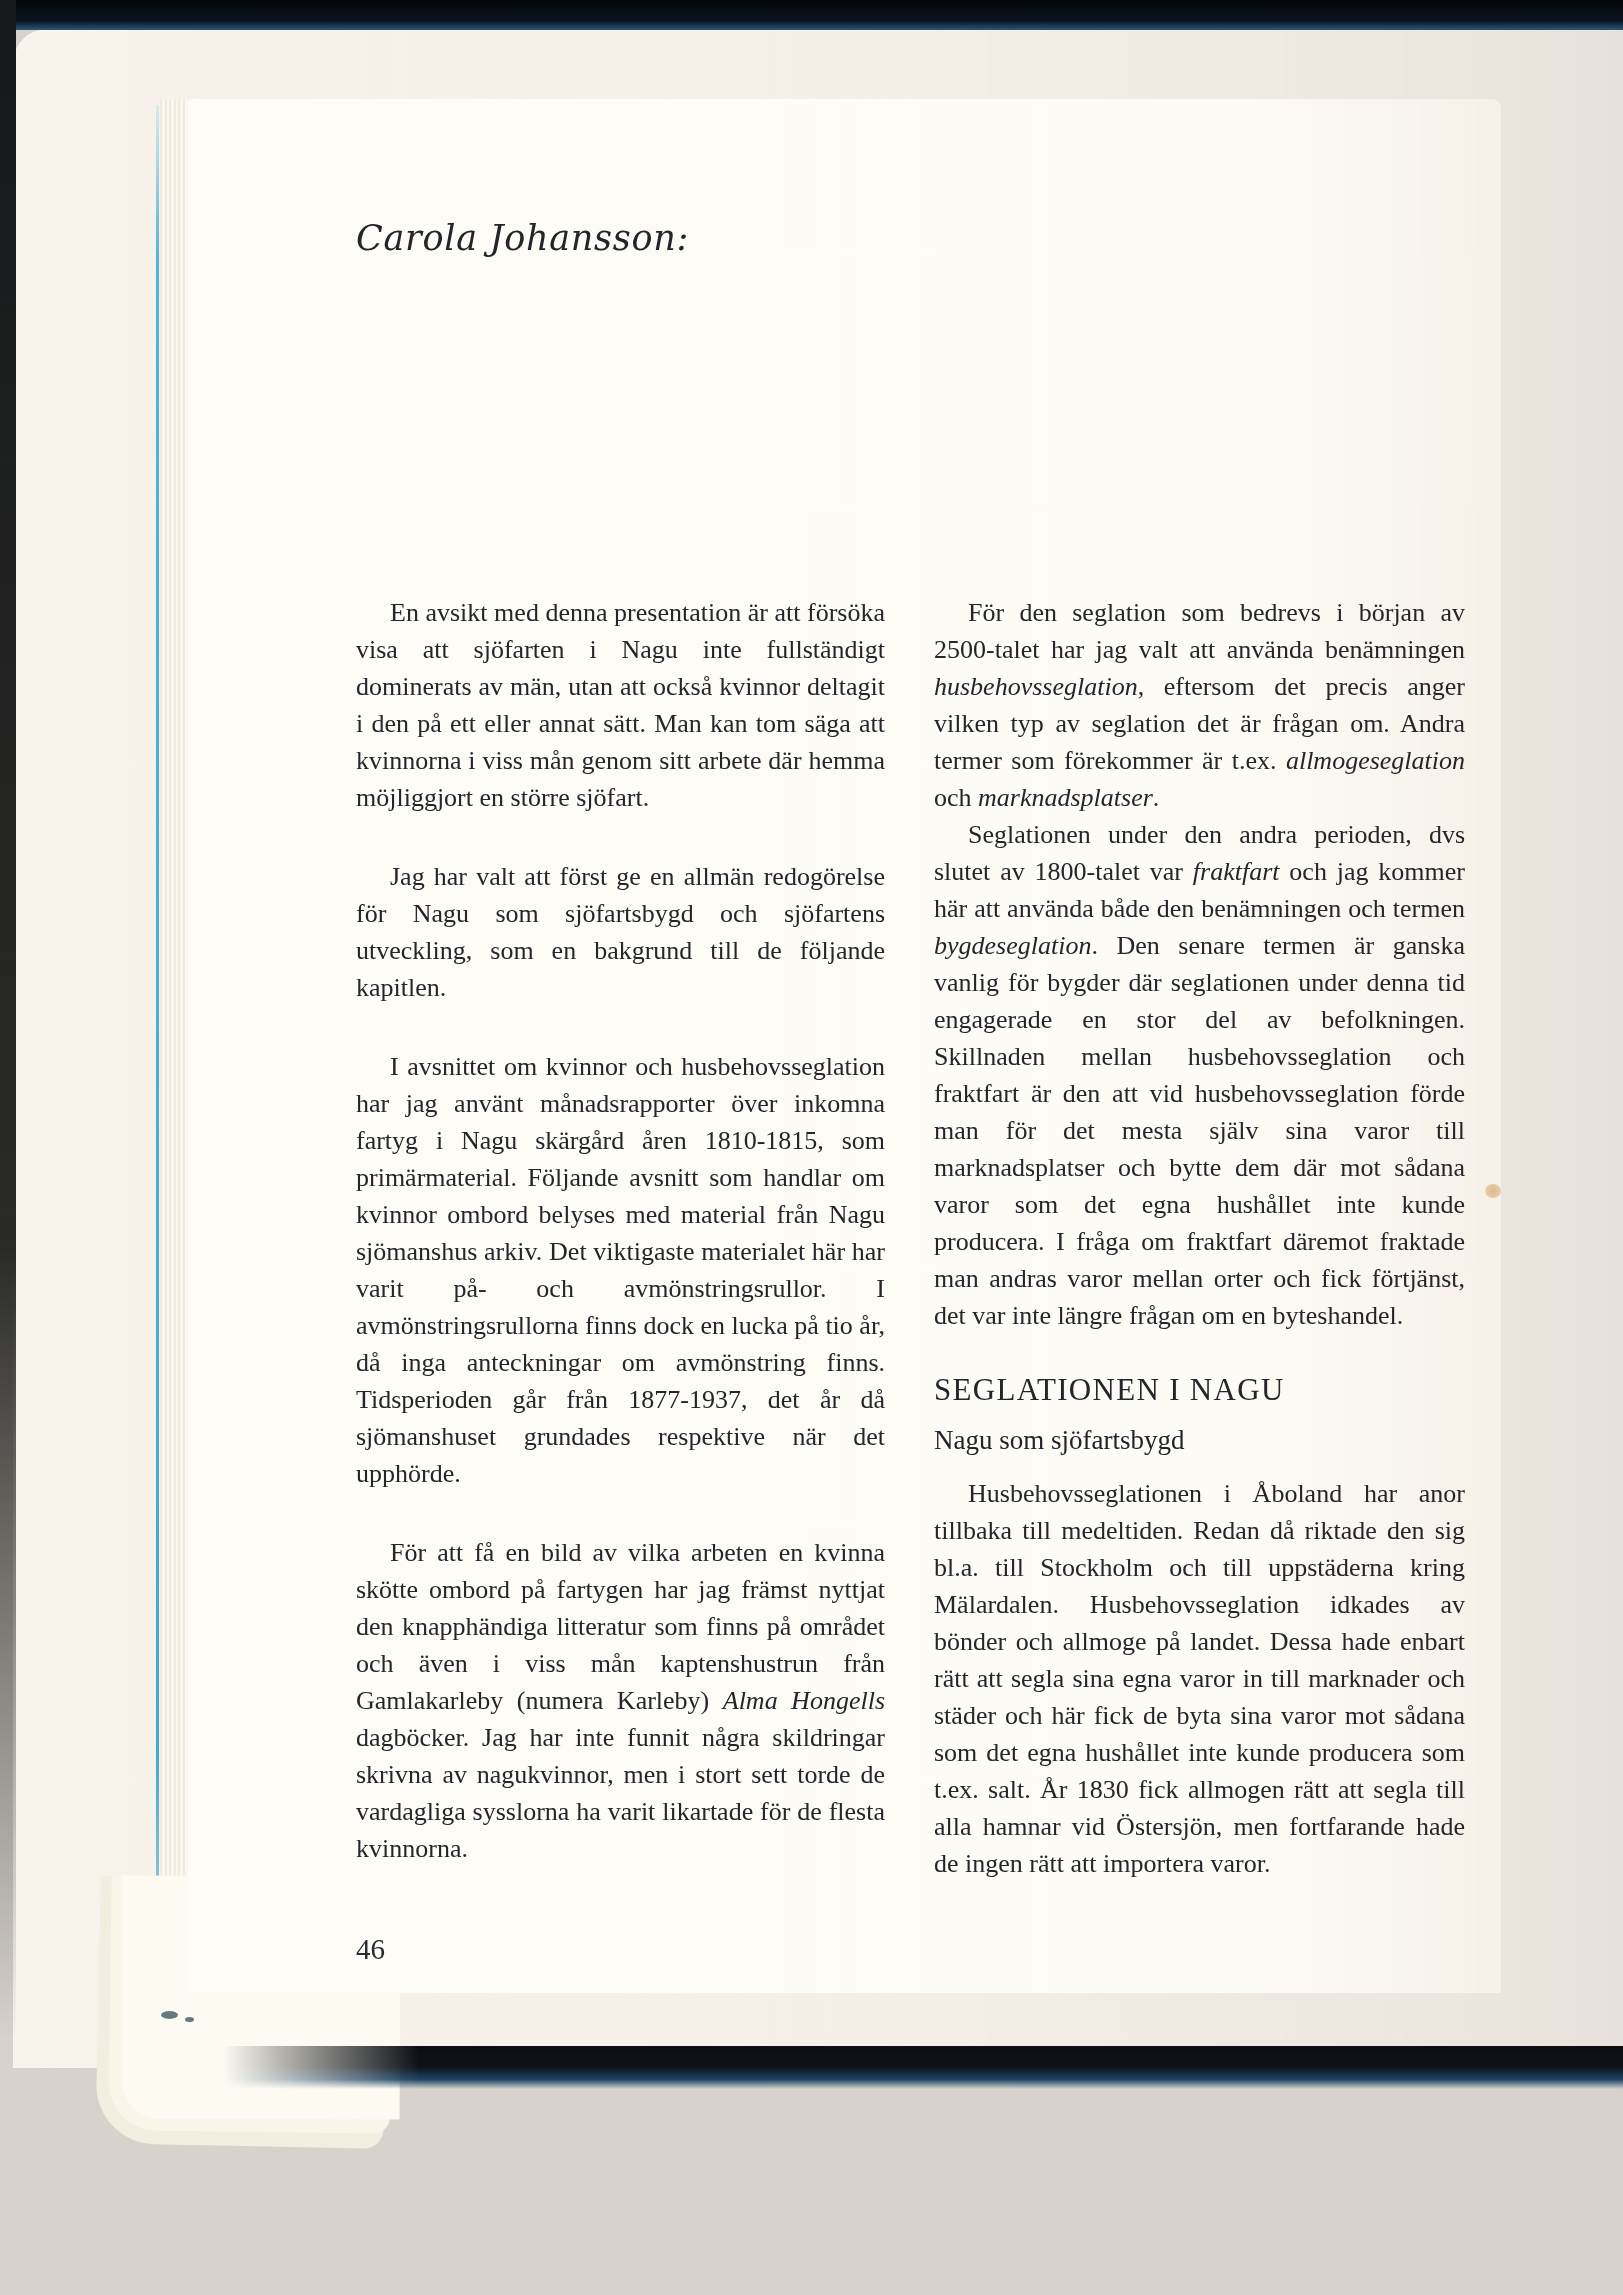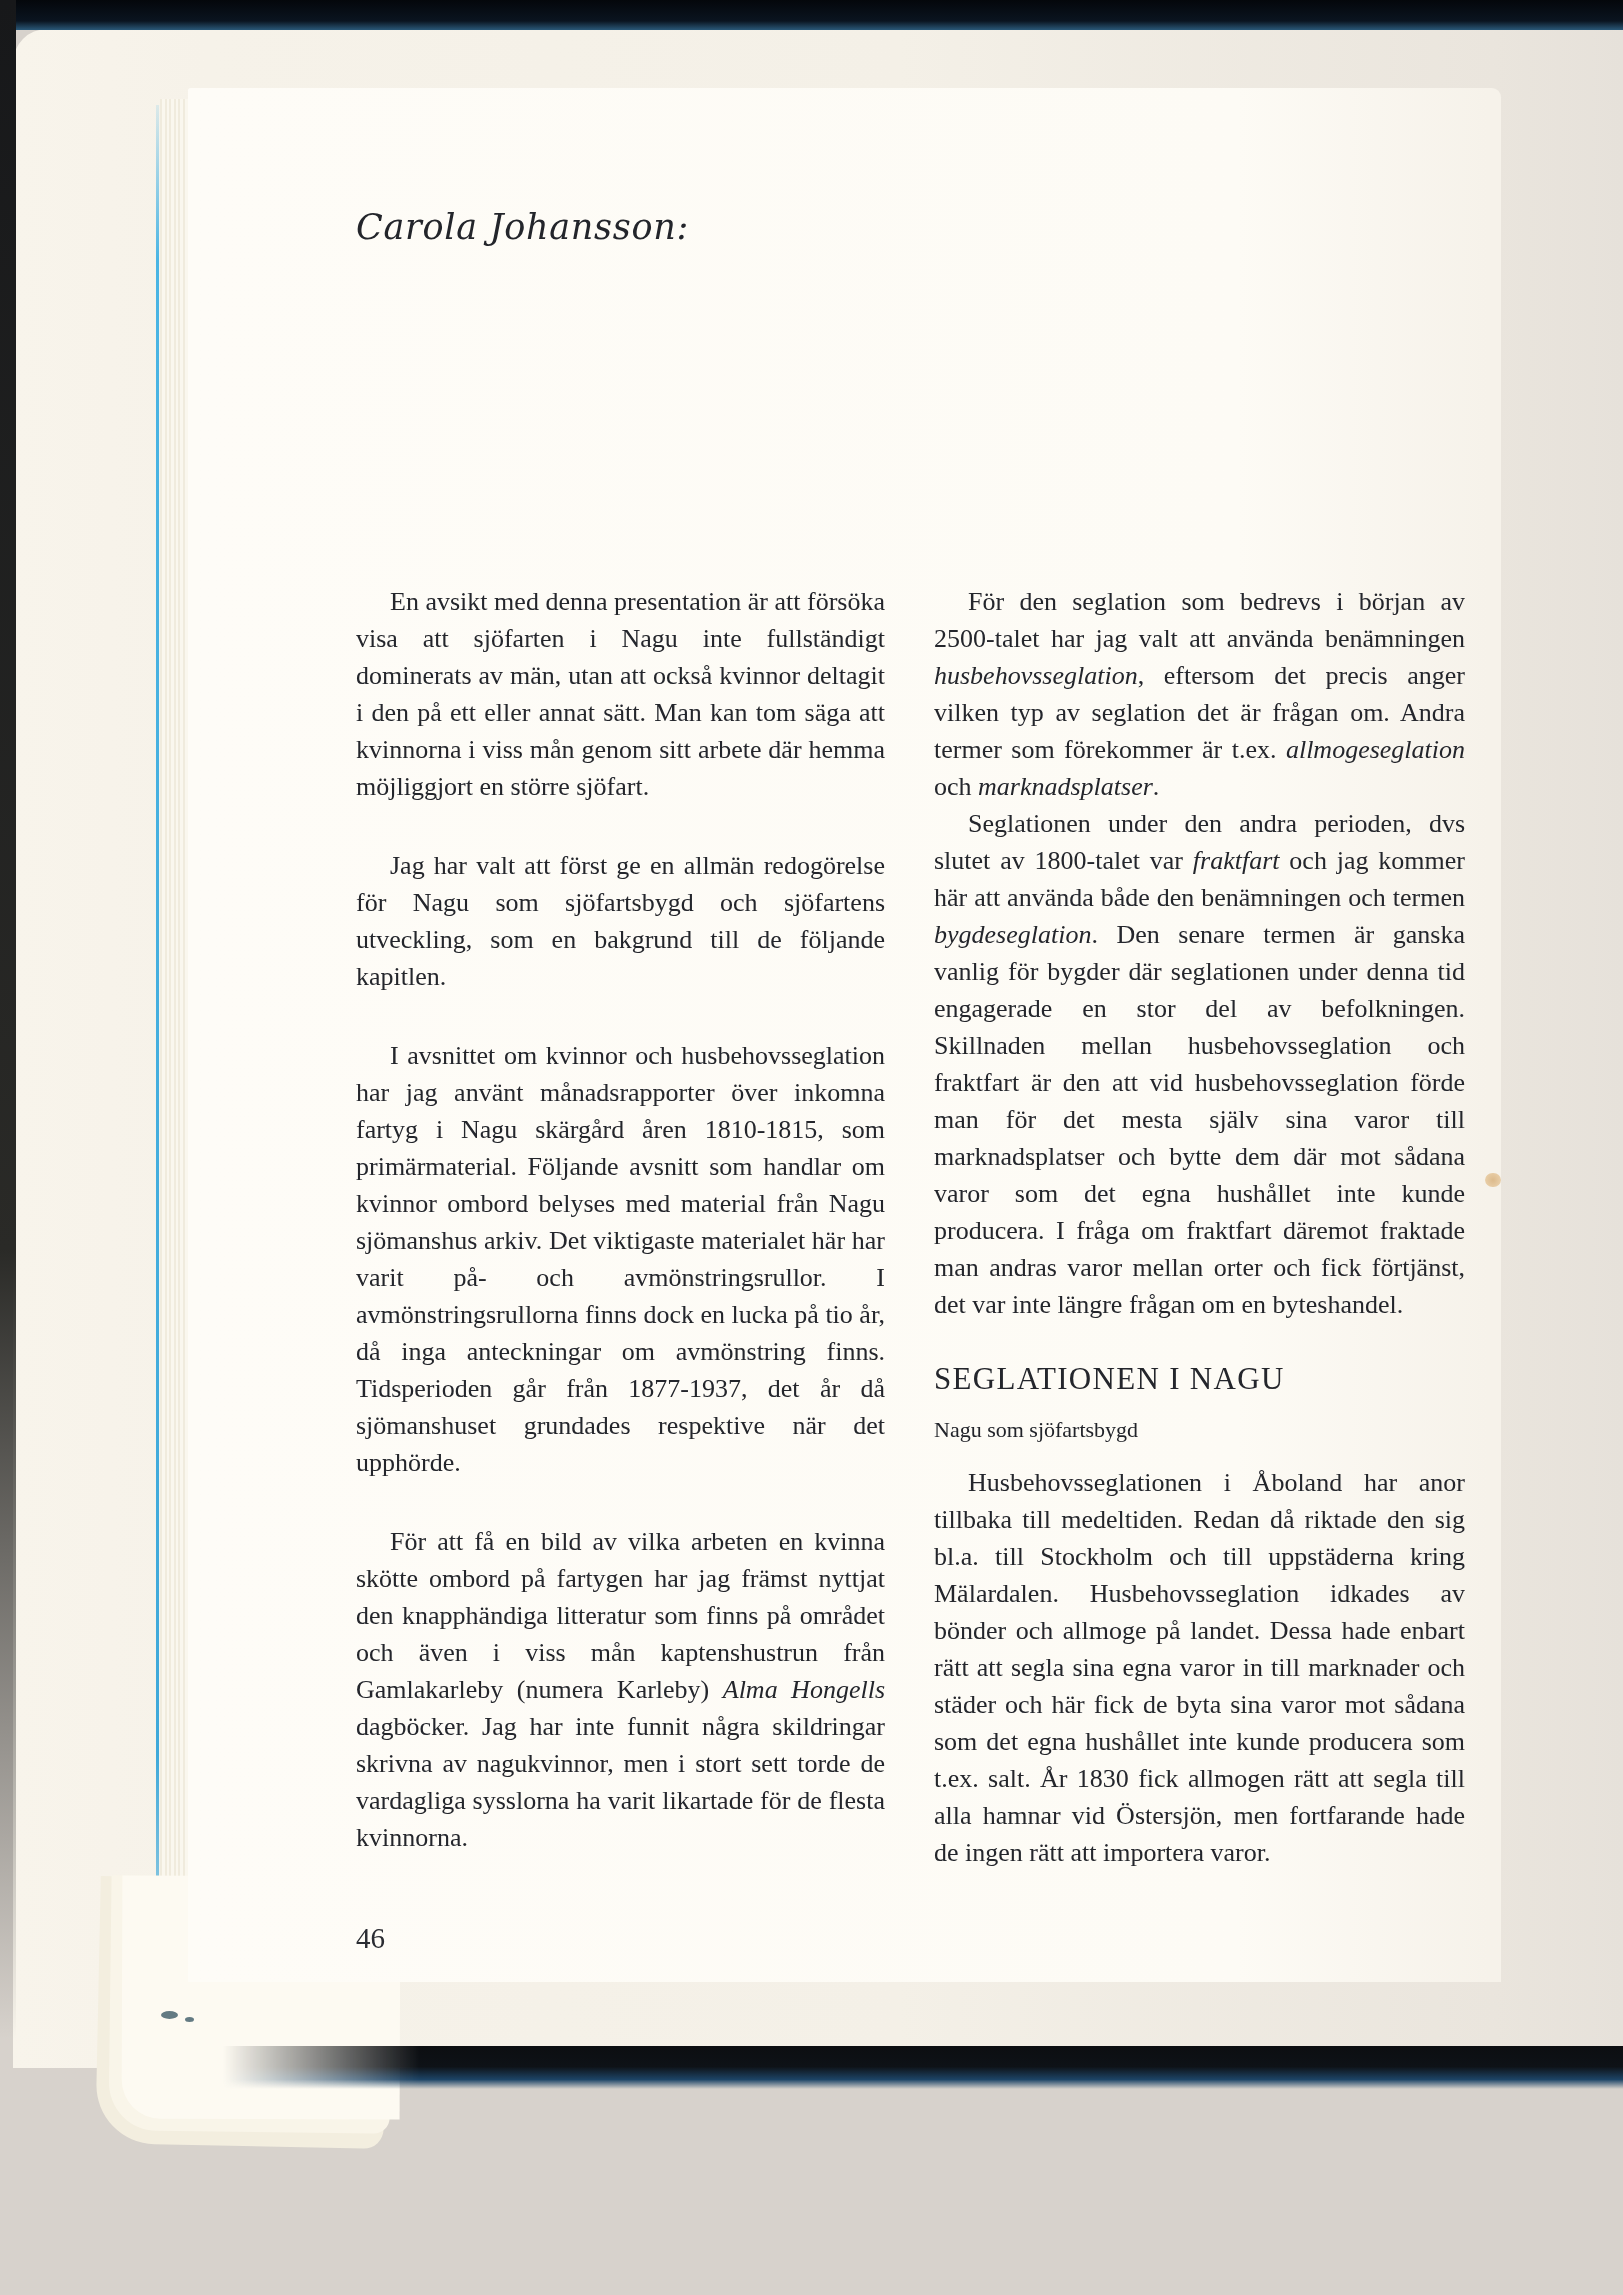--- a/index.html
+++ b/index.html
@@ -85,21 +85,21 @@
     position: absolute;
     left: 223px; top: 2046px;
     width: 1401px; height: 43px;
     background: linear-gradient(180deg, #0c0e11 0%, #0e1217 48%, #1d4466 78%, rgba(29,68,102,0) 100%);
     -webkit-mask-image: linear-gradient(90deg, transparent 0%, #000 14%, #000 100%);
     mask-image: linear-gradient(90deg, transparent 0%, #000 14%, #000 100%);
   }
   
   .page {
     position: absolute;
-    left: 188px; top: 88px;
+    left: 188px; top: 99px;
     width: 1313px; height: 1894px;
     background: linear-gradient(90deg, #fefcf7 0%, #fdfbf5 80%, #f6f2ea 99%);
     border-top-right-radius: 9.2px;
     border-top-left-radius: 2.6px;
   }
   .scan-speck {
     position: absolute;
     left: 1297px; top: 1085px;
     width: 15.7px; height: 14.4px;
     background: radial-gradient(circle, #dcba8c 0%, #e8cda6 70%, rgba(232,205,166,0) 100%);
@@ -149,21 +149,21 @@
     text-indent: 0;
   }
   .section-heading {
     margin: 37px 0 13px 0;
     font-size: 31px;
     letter-spacing: 1.3px;
     color: #24262c;
   }
   .subheading {
     margin: 14.4px 0 15.7px 0;
-    font-size: 22px;
+    font-size: 27px;
     font-weight: bold;
     color: #22242a;
   }
   .col i { font-style: italic; }
   .page-number {
     position: absolute;
     left: 168px; top: 1834px;
     font-size: 29px;
     color: #2a2c32;
     text-align: center;

